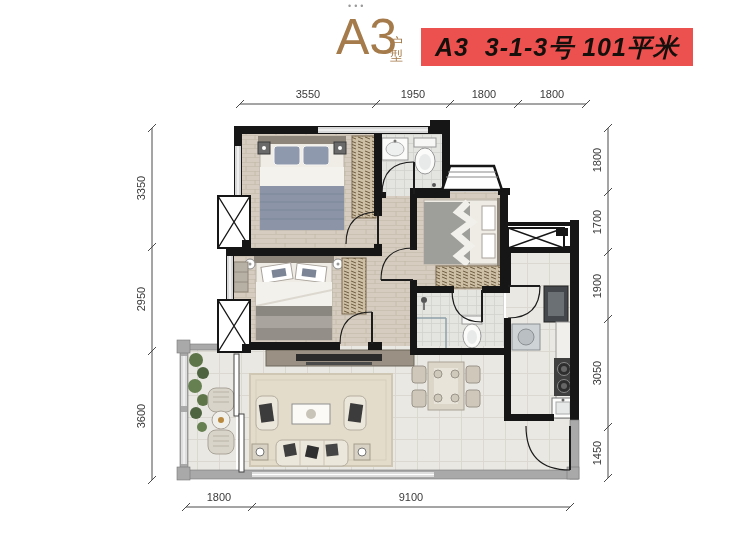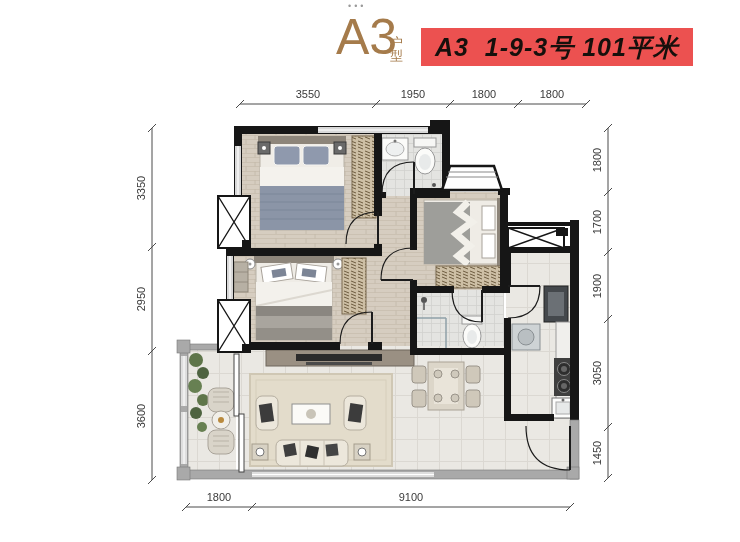--- a/index.html
+++ b/index.html
@@ -20,21 +20,21 @@
 <body>
 
 <div class="canvas">
 
   <div class="dots">•••</div>
   <div class="title-main">A3</div>
   <div class="title-sub">
     <span>户</span>
     <span>型</span>
   </div>
-  <div class="badge">A3  1-9-3号 101平米</div>
+  <div class="badge">A3  3-1-3号 101平米</div>
 
   <svg width="740" height="542" viewBox="0 0 740 542">
     <defs>
       <pattern id="wood" width="30" height="9" patternUnits="userSpaceOnUse">
         <rect width="30" height="9" fill="#d6cdc0"></rect>
         <path d="M0 0.5H30 M0 4.5H30" stroke="#c8beaf" stroke-width="0.8"></path>
         <path d="M15 0V4.5 M6 4.5V9" stroke="#c2b8a8" stroke-width="0.8"></path>
       </pattern>
       <pattern id="tile" width="22" height="22" patternUnits="userSpaceOnUse">
         <rect width="22" height="22" fill="#eae8e3"></rect>

